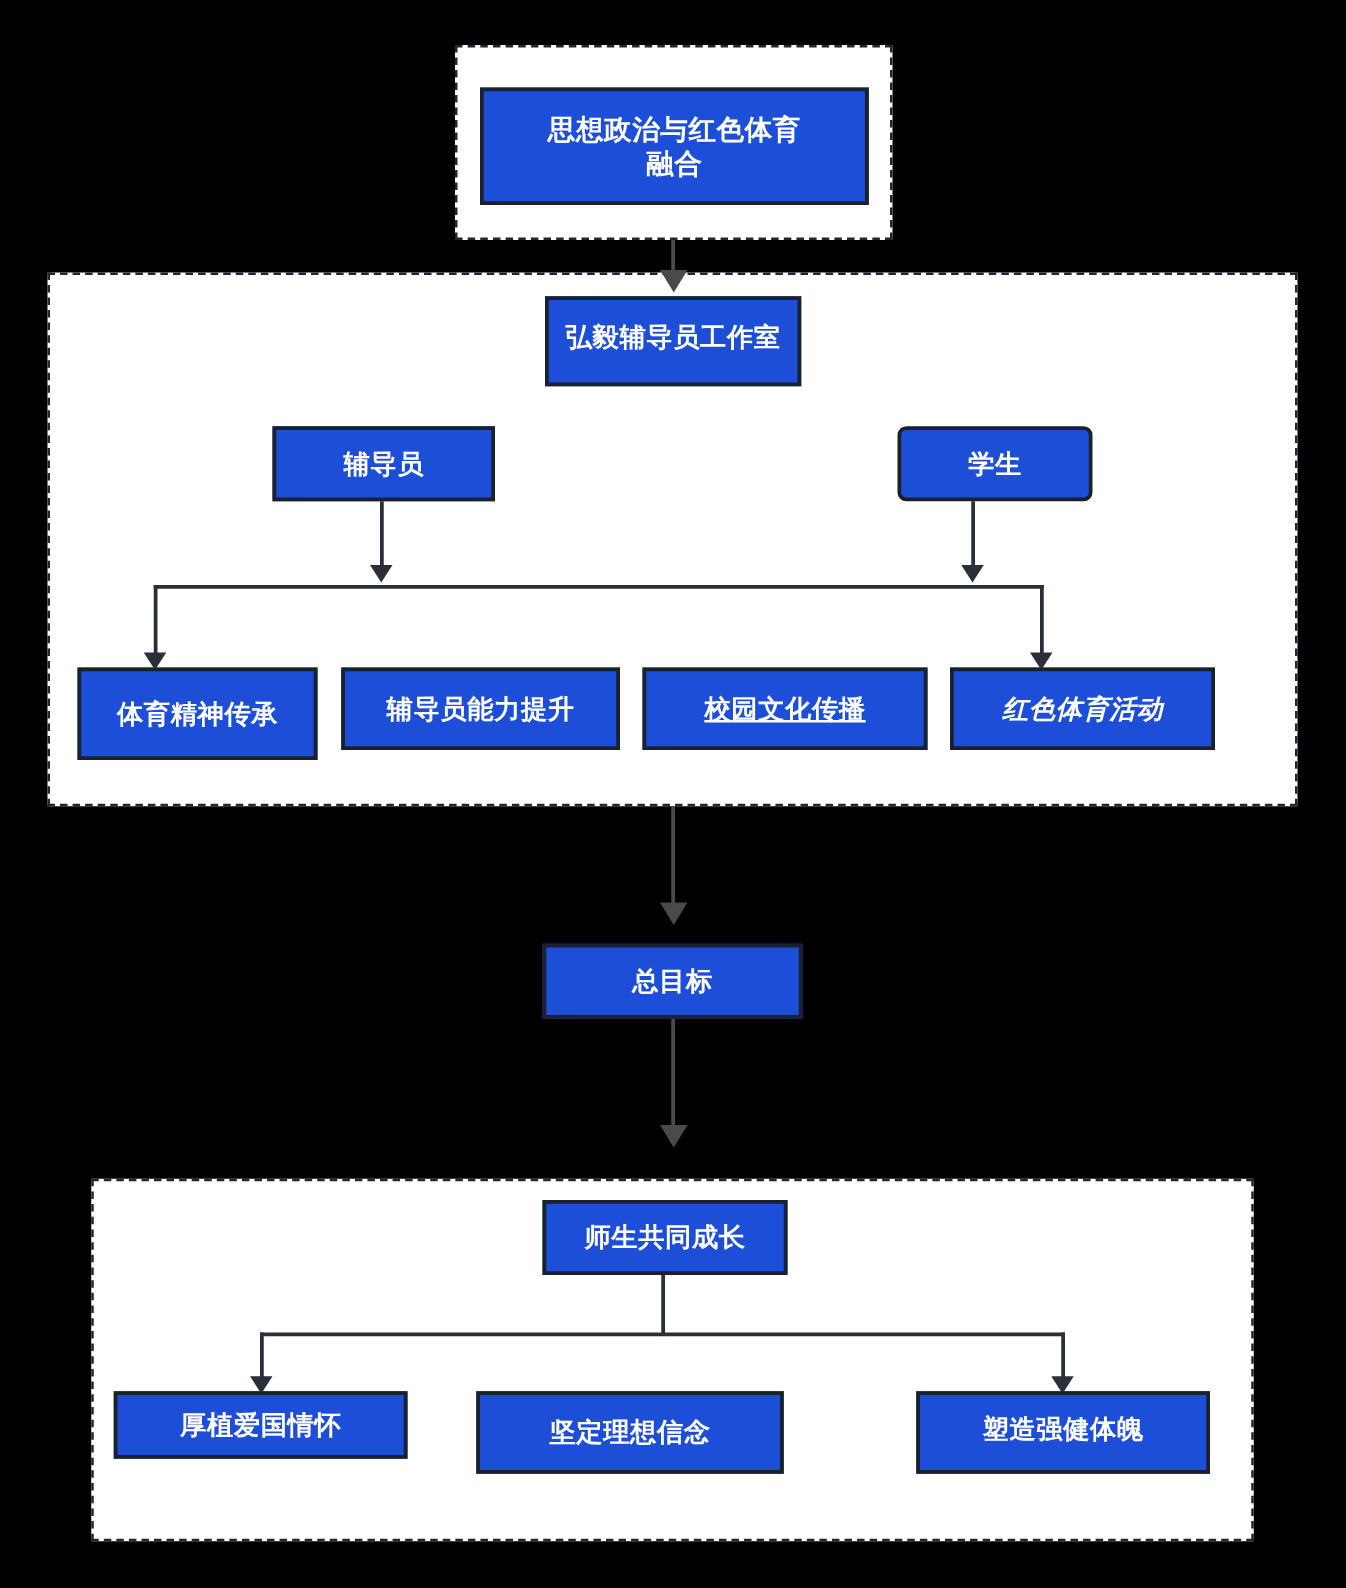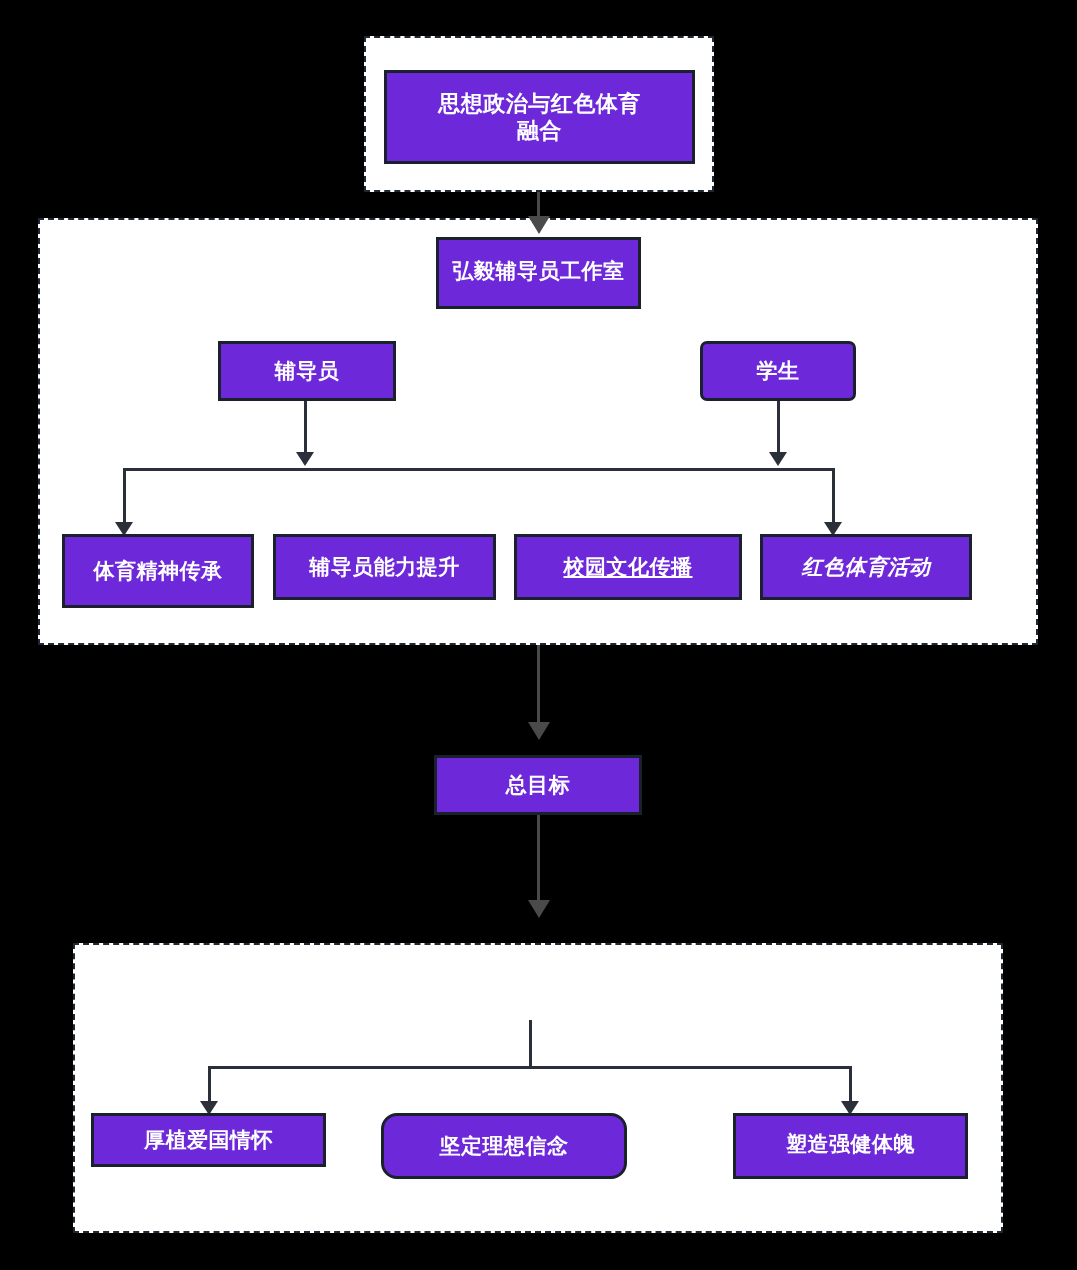--- a/index.html
+++ b/index.html
@@ -19,34 +19,34 @@
   .cluster {
     position: absolute;
     background: #ffffff;
     border: 2px dashed #1f2733;
     box-sizing: border-box;
   }
   
   .node {
     position: absolute;
     box-sizing: border-box;
-    background: #6d28d9;
+    background: #1d4ed8;
     border: 3px solid #1a202c;
     color: #ffffff;
     font-weight: bold;
     display: flex;
     align-items: center;
     justify-content: center;
     text-align: center;
     line-height: 1.25;
     letter-spacing: 0.5px;
     font-size: 21px;
     z-index: 5;
   }
-  .node.rounded { border-radius: 7px; }
+  .node.rounded { border-radius: 7px; margin-left: 18px; }
   .node.big { font-size: 22px; }
   
   .edge-v, .edge-h {
     position: absolute;
     background: #2a2f3a;
     z-index: 3;
   }
   .edge-v { width: 3px; }
   .edge-h { height: 3px; }
   .edge-v.gray, .edge-h.gray { background: #4a4a4a; }
@@ -130,36 +130,39 @@
 
   <div class="node" style="left:434px; top:755px; width:208px; height:60px;">
     <span>总目标</span>
   </div>
 
   <div class="edge-v gray" style="left:537px; top:815px; height:90px;"></div>
   <div class="arrow gray big" style="left:528px; top:900px;"></div>
 
   <div class="cluster" style="left:73px; top:943px; width:930px; height:290px;"></div>
 
+  <div class="node" style="left:434px; top:960px; width:196px; height:60px;">
+    <span>师生共同成长</span>
+  </div>
 
   <div class="edge-v" style="left:529px; top:1020px; height:48px;"></div>
 
   <div class="edge-h" style="left:208px; top:1066px; width:644px;"></div>
 
   <div class="edge-v" style="left:208px; top:1066px; height:40px;"></div>
   <div class="arrow" style="left:200px; top:1101px;"></div>
 
   <div class="edge-v" style="left:849px; top:1066px; height:40px;"></div>
   <div class="arrow" style="left:841px; top:1101px;"></div>
 
   <div class="node" style="left:91px; top:1113px; width:235px; height:54px;">
     <span>厚植爱国情怀</span>
   </div>
 
-  <div class="node" style="left:381px; top:1113px; width:246px; height:66px;border-radius:16px;">
+  <div class="node" style="left:381px; top:1113px; width:246px; height:66px;">
     <span>坚定理想信念</span>
   </div>
 
   <div class="node" style="left:733px; top:1113px; width:235px; height:66px;font-family:Liberation Mono, monospace;">
     <span>塑造强健体魄</span>
   </div>
 
 </div>
 
 </body></html>

